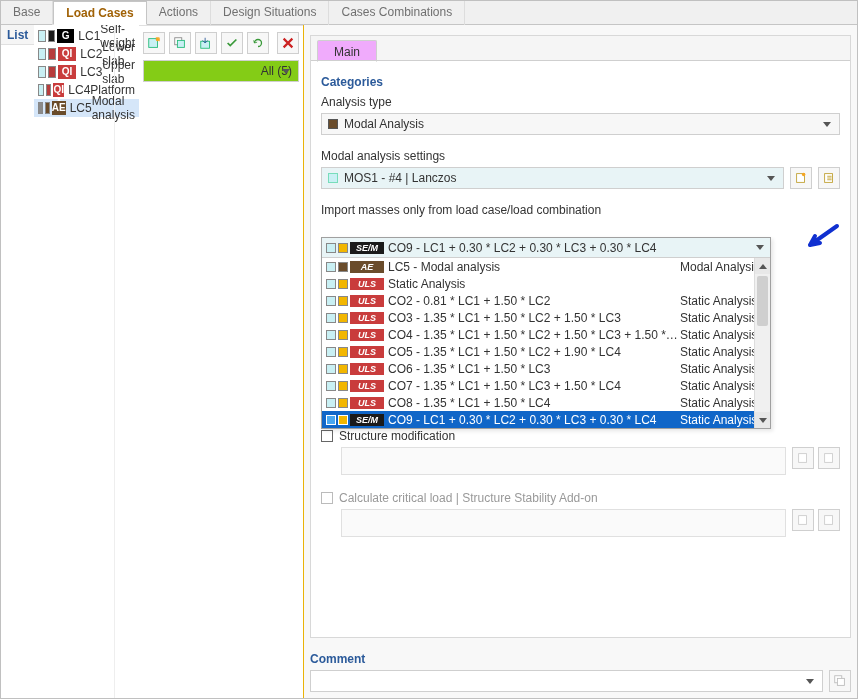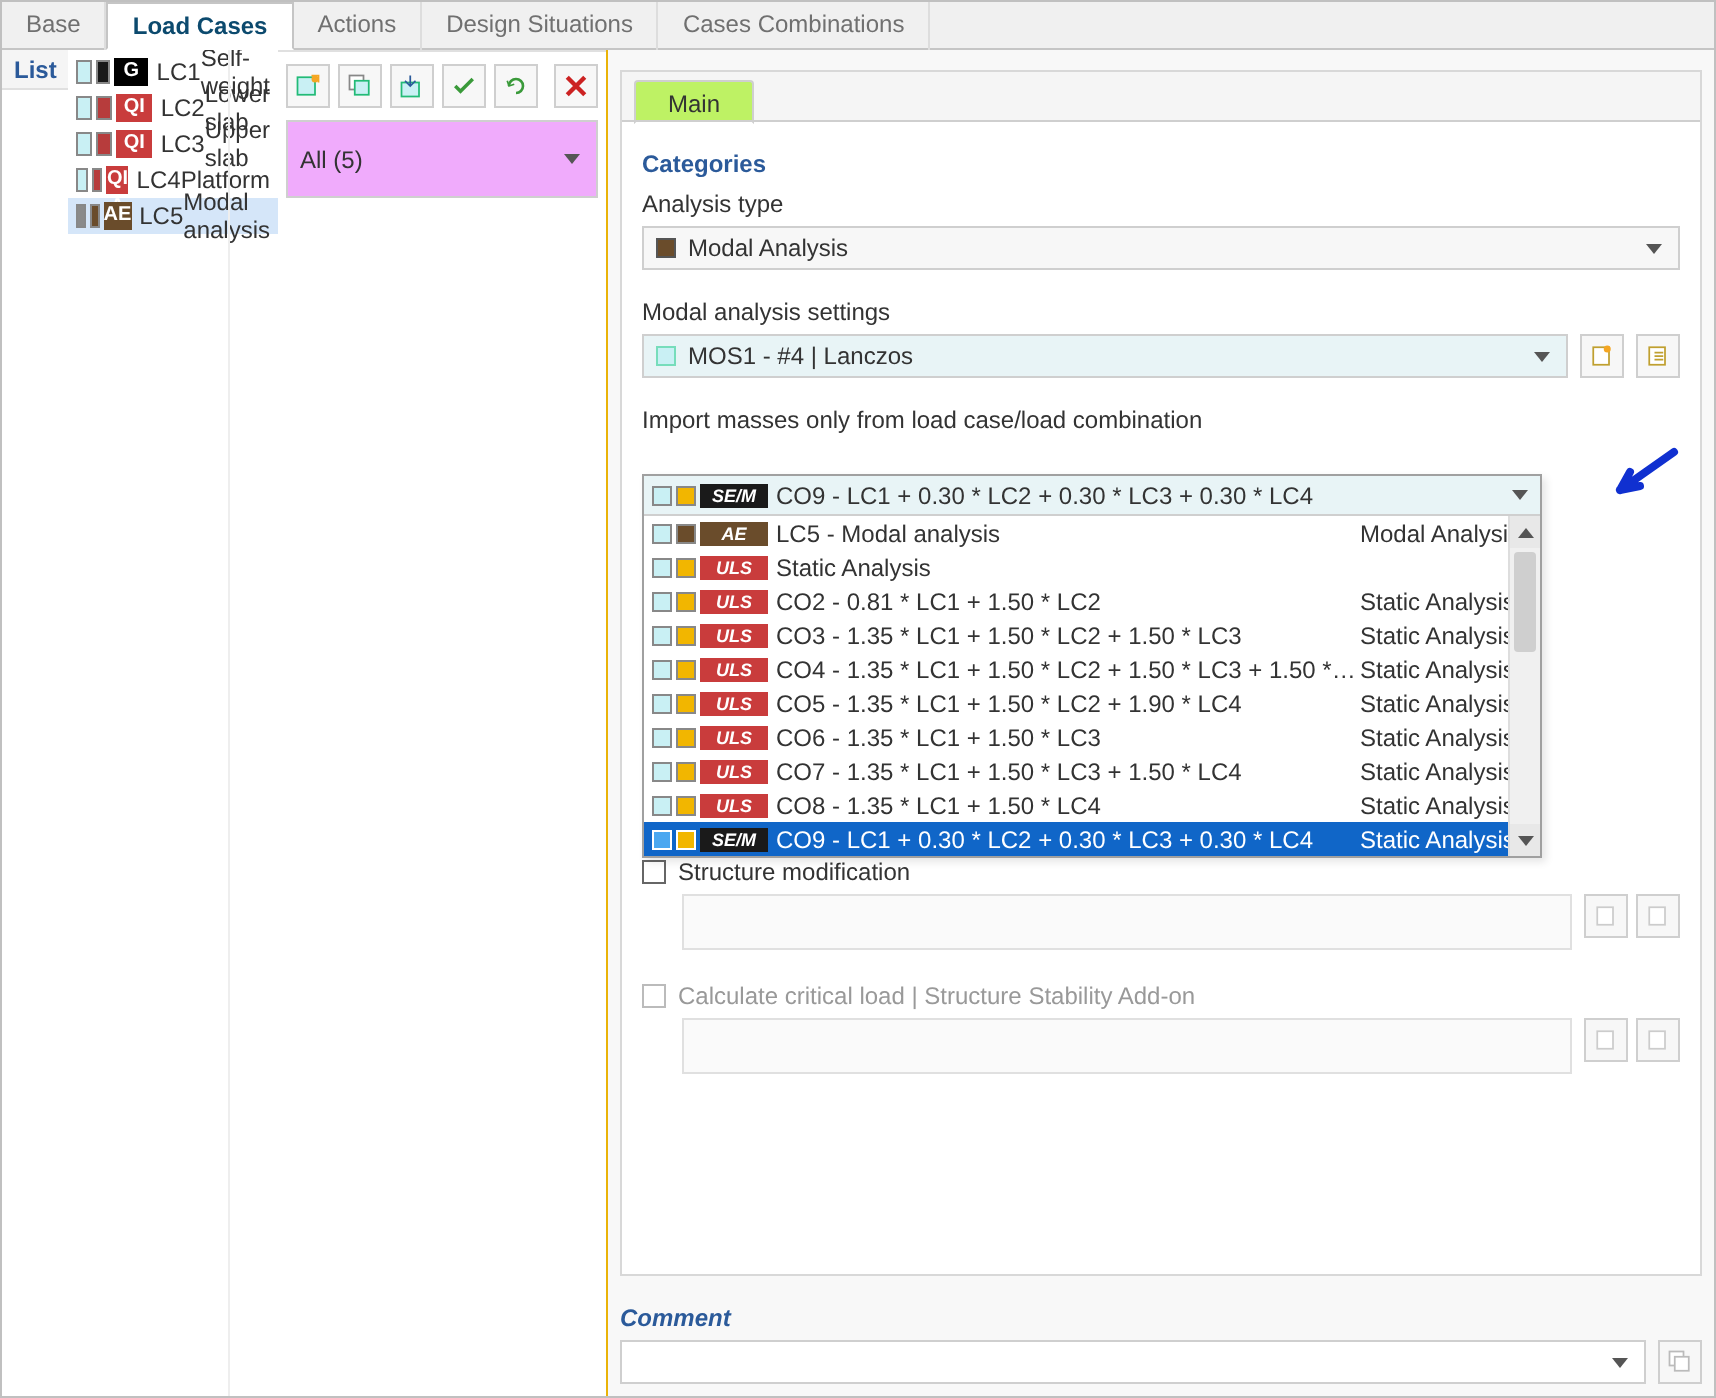--- a/index.html
+++ b/index.html
@@ -2,21 +2,21 @@
 <html><head>
 <meta charset="utf-8">
 <style>
   * { box-sizing: border-box; font-family: "Segoe UI", Arial, sans-serif; }
   body { margin: 0; padding: 0; background: #fff; font-size: 12px; color: #333; }
   .root { width: 858px; height: 699px; border: 1px solid #c0c0c0; position: relative; background: #f8f8f8; }
 
   
   .tabs { display: flex; height: 24px; background: #f0f0f0; border-bottom: 1px solid #c5c5c5; }
   .tab { padding: 4px 12px 0 12px; height: 24px; color: #707070; cursor: default; border-right: 1px solid #ddd; }
-  .tab.active { background: #fff; color: #0c4a6e; font-weight: 600; border: 1px solid #c5c5c5; border-bottom: 1px solid #fff; position: relative; top: 0; }
+  .tab.active { background: #fff; color: #a16207; font-weight: 600; border: 1px solid #c5c5c5; border-bottom: 1px solid #fff; position: relative; top: 0; }
 
   .main-split { display: flex; height: calc(100% - 24px); }
 
   
   .left { width: 303px; border-right: 1px solid #eab308; display: flex; flex-direction: row; background: #fff; }
   .list-hdr { height: 20px; background: #f5f5f5; padding: 3px 6px; color: #2b5a9a; font-weight: 600; border-bottom: 1px solid #e0e0e0; }
   .list-body { flex: 1; overflow: auto; padding-top: 2px; position: relative; }
   .col-separators { position:absolute; inset:0; pointer-events:none; }
   .col-separators::before,
   .col-separators::after { content:""; position:absolute; top:0; bottom:0; width:1px; background:#eee; }
@@ -27,36 +27,36 @@
   .row .sw1, .row .sw2 { width: 12px; height: 12px; margin-right: 2px; border: 1px solid #888; display:inline-block; }
   .row .tag { width: 32px; height: 14px; font-size: 10px; line-height: 14px; text-align: center; margin-right: 4px; font-weight: 600; }
   .row .lc { width: 28px; }
   .row .nm { flex: 1; }
   .row.selected { background: #d5e6f9; }
 
   .left-bot { border-top: 1px solid #e0e0e0; padding: 4px; }
   .tb-row { display:flex; gap:4px; padding:2px 0; }
   .tbtn { width:22px; height:22px; border:1px solid #cfcfcf; background:#f7f7f7; display:flex; align-items:center;justify-content:center; }
   .tbtn svg { width:14px; height:14px; }
-  .filter-sel { margin-top:4px; height:39px; border:1px solid #cfcfcf; background:#f0abfc; display:flex; align-items:center; justify-content:flex-start; padding:0 6px; position:relative; }
+  .filter-sel { margin-top:4px; height:22px; border:1px solid #cfcfcf; background:#84cc16; display:flex; align-items:center; justify-content:flex-end; padding:0 6px; position:relative; }
   .filter-sel .chev { position:absolute; right:8px; }
 
   
   .right { flex:1; display:flex; flex-direction:column; padding:6px; gap:4px; background:#f8f8f8; }
   .hdr-row { display:flex; gap:12px; }
   .hdr-col-no { width:54px; }
   .hdr-col-name { flex:1; }
   .hdr-lab { color:#2b5a9a; font-weight:600; margin-bottom:4px; }
   .inp { height:22px; border:1px solid #cfcfcf; background:#fff; padding:2px 6px; display:flex; align-items:center; }
   .inp.sel { position:relative; }
   .chev { width:0;height:0;border-left:4px solid transparent;border-right:4px solid transparent;border-top:5px solid #555;display:inline-block;}
 
   .main-tabbox { flex:1; border:1px solid #d8d8d8; background:#fff; margin-top:4px; position:relative; display:flex; flex-direction:column;}
   .mtabs { display:flex; height:24px; background:#f5f5f5; padding: 4px 0 0 6px; gap:4px; }
-  .mtab { padding:4px 16px 0 16px; background:#bef264; border:1px solid #cfcfcf; border-bottom:1px solid #fff; height:22px; border-radius:2px 2px 0 0; position:relative; top:0; }
+  .mtab { padding:4px 16px 0 16px; background:#f0abfc; border:1px solid #cfcfcf; border-bottom:1px solid #fff; height:22px; border-radius:2px 2px 0 0; position:relative; top:0; }
   .mtab.active { font-weight:400; color:#333; }
   .mbody { flex:1; padding:10px 10px; border-top:1px solid #cfcfcf; position:relative; overflow:hidden;}
 
   .sec-title { color:#2b5a9a; font-weight:600; margin:4px 0 6px 0;}
   .lbl { margin: 6px 0 4px 0; }
   .sel-row { display:flex; align-items:center; gap:6px;}
   .sel-wide { flex:1; height:22px; border:1px solid #cfcfcf; background:#f7f7f7; display:flex; align-items:center; padding:0 6px; position:relative;}
   .sel-wide.light { background:#e8f4f6; }
   .sel-wide .sw { width:10px; height:10px; margin-right:6px; display:inline-block;}
   .sel-wide .chev { position:absolute; right:8px;}
@@ -82,21 +82,21 @@
 
   .chk-row { display:flex; align-items:center; gap:6px; margin:8px 0 4px 0;}
   .chk { width:12px; height:12px; border:1px solid #666; background:#fff; }
 
   .grey-box { height:28px; border:1px solid #e0e0e0; background:#fafafa; flex:1;}
   .blk-row { display:flex; align-items:flex-start; gap:6px; }
 
   
   .pointer-arrow { position:absolute; right: 8px; top: 162px; }
 
-  .comment-box { margin-top:6px;font-style:italic; }
+  .comment-box { margin-top:6px; }
   .comment-box .sec-title { margin-bottom:4px;}
   .comment-inp { display:flex; gap:6px;}
   .comment-inp .sel-wide { background:#fff; }
 </style>
 </head>
 <body>
 
 <div class="root">
 
   <div class="tabs" id="top-tabs">

